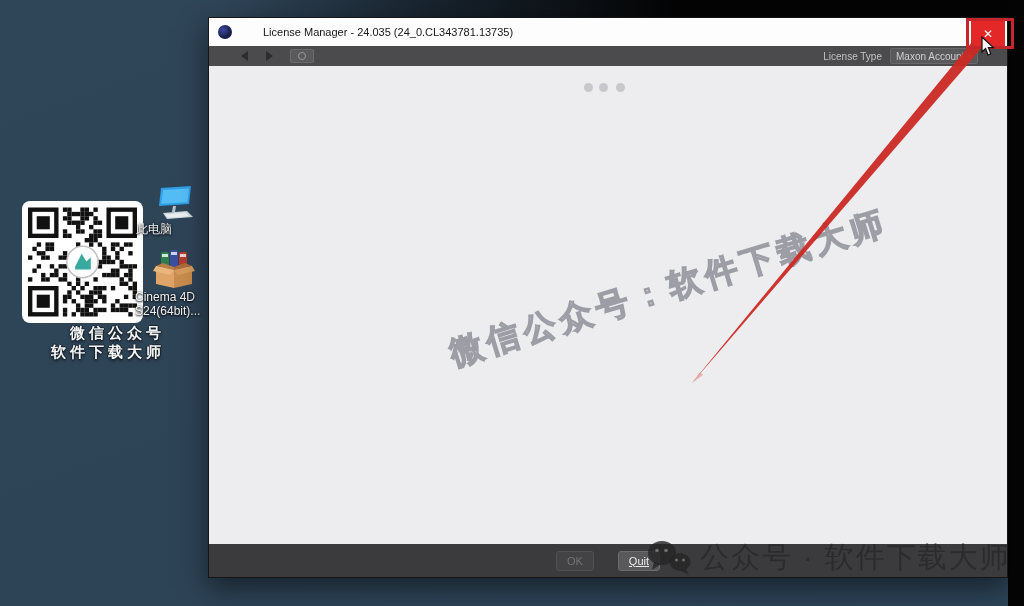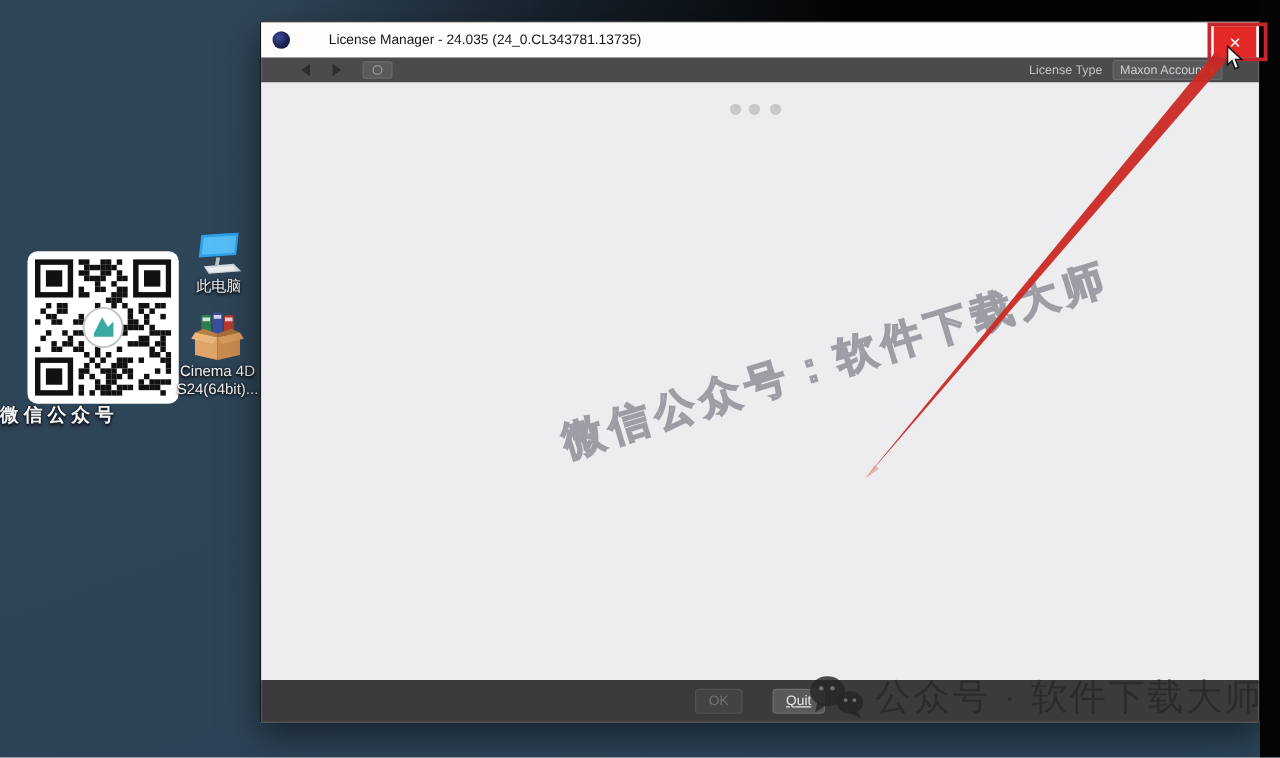--- a/index.html
+++ b/index.html
@@ -8,27 +8,27 @@
          background:linear-gradient(160deg,#2f4558 0%,#2d4356 60%,#2c4458 100%); }
 
   
   .top-strip { position:absolute; left:0; top:0; width:1024px; height:17px;
     background:linear-gradient(to right, rgba(5,8,12,0) 22%, rgba(5,8,12,.55) 42%, #040404 66%); z-index:1; }
   .right-strip { position:absolute; left:1008px; top:0; width:16px; height:606px; background:#050505; z-index:2; }
 
   
   .qr-card { position:absolute; left:22px; top:201px; width:121px; height:122px;
     background:#fff; border-radius:8px; padding:6px; z-index:5; }
-  .qr-caption { position:absolute; left:0px; top:323px; width:165px; text-align:left; z-index:5;
+  .qr-caption { position:absolute; left:0px; top:323px; width:165px; text-align:right; z-index:5;
     color:#f4f4f4; font-weight:bold; letter-spacing:4px;
     text-shadow:0 1px 0 #16222c, 1px 0 0 #16222c, -1px 0 0 #16222c, 0 -1px 0 #16222c, 0 2px 3px rgba(0,0,0,.6); }
   .qr-caption .line { font-size:15px; line-height:19px; white-space:nowrap; }
 
   
-  .desk-icon { position:absolute; width:78px; text-align:center; z-index:5; }
+  .desk-icon { position:absolute; width:78px; z-index:5; }
   .desk-icon .glyph { display:flex; justify-content:center; }
   .desk-icon .lbl { color:#f2f2f2; font-size:12px; line-height:14px;
     text-shadow:0 1px 2px rgba(0,0,0,.9), 0 0 3px rgba(0,0,0,.7); }
   .icon-thispc { left:136px; top:186px; }
   .icon-c4d    { left:135px; top:244px; }
 
   
   .window { position:absolute; left:208px; top:17px; width:800px; height:561px;
     border:1px solid #161616; background:#ededef;
     box-shadow:0 10px 26px rgba(0,0,0,.5); z-index:10; }
@@ -263,20 +263,21 @@
       <rect x="20" y="2" width="3" height="3" fill="#111"></rect>
       <rect x="0" y="18" width="7" height="7" fill="#111"></rect>
       <rect x="1" y="19" width="5" height="5" fill="#fff"></rect>
       <rect x="2" y="20" width="3" height="3" fill="#111"></rect>
       <circle cx="12.5" cy="12.5" r="3.6" fill="#fff" stroke="#c2c2c2" stroke-width="0.35"></circle>
       <path d="M10.8,13.6 L12.3,10.6 L13.4,12.4 L14.4,11.4 L14.4,14.2 L10.8,14.2 Z" fill="#3aa9a0"></path>
     </svg>
 </div>
 <div class="qr-caption">
   <div class="line">微信公众号</div>
+  <div class="line">软件下载大师</div>
 </div>
 
 <div class="desk-icon icon-thispc">
   <div class="glyph">
     <svg width="44" height="36" viewBox="0 0 44 36">
       <polygon points="8,2 38,0 36,18 6,20" fill="#2e9fe8"></polygon>
       <polygon points="10,4 36,2.4 34.5,16.3 8.3,17.7" fill="#55bdf5"></polygon>
       <polygon points="20,20 23,20 22,26 19,26" fill="#b9c3c9"></polygon>
       <polygon points="10,27 34,25 40,31 14,33" fill="#cfd8dd"></polygon>
       <polygon points="12,28.4 33,26.6 37,30.2 15,31.8" fill="#e9eff2"></polygon>

